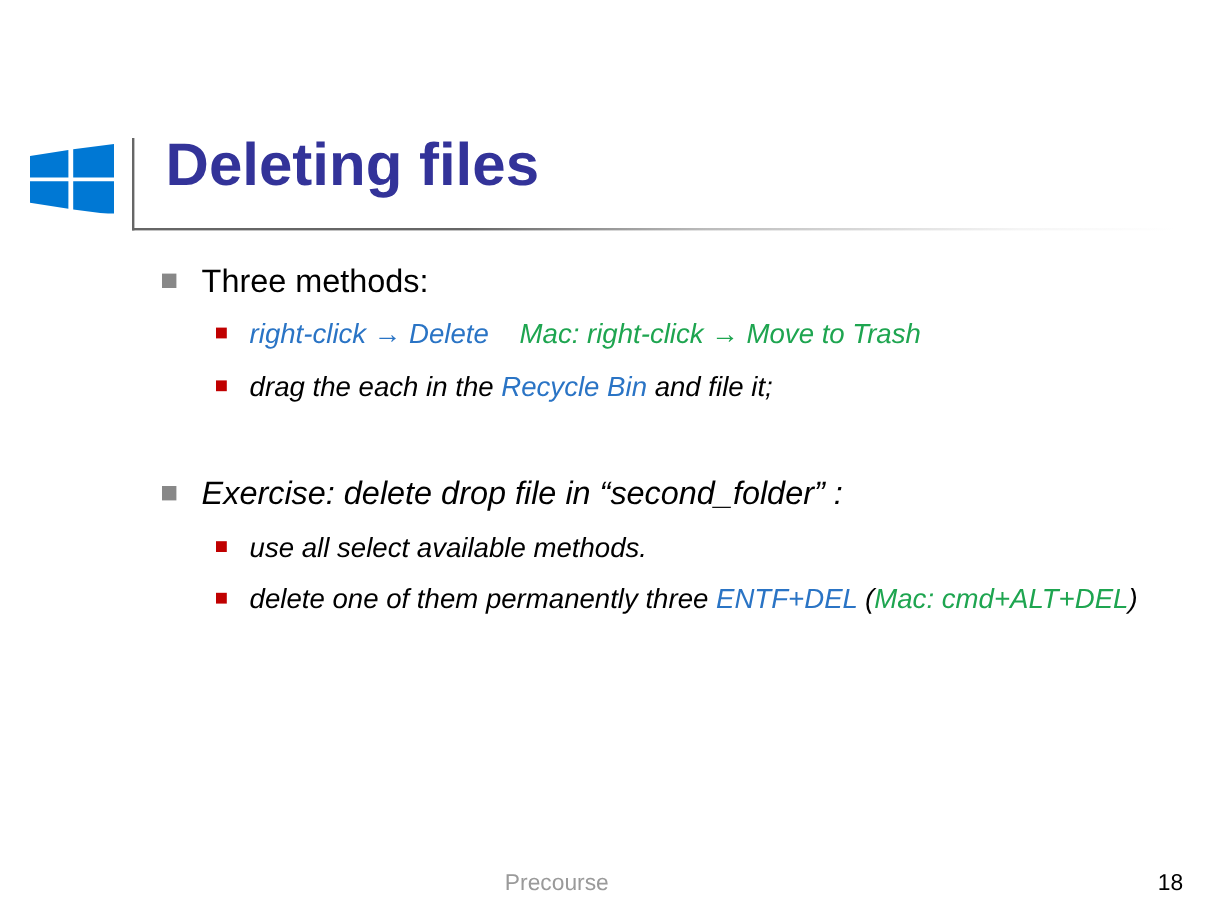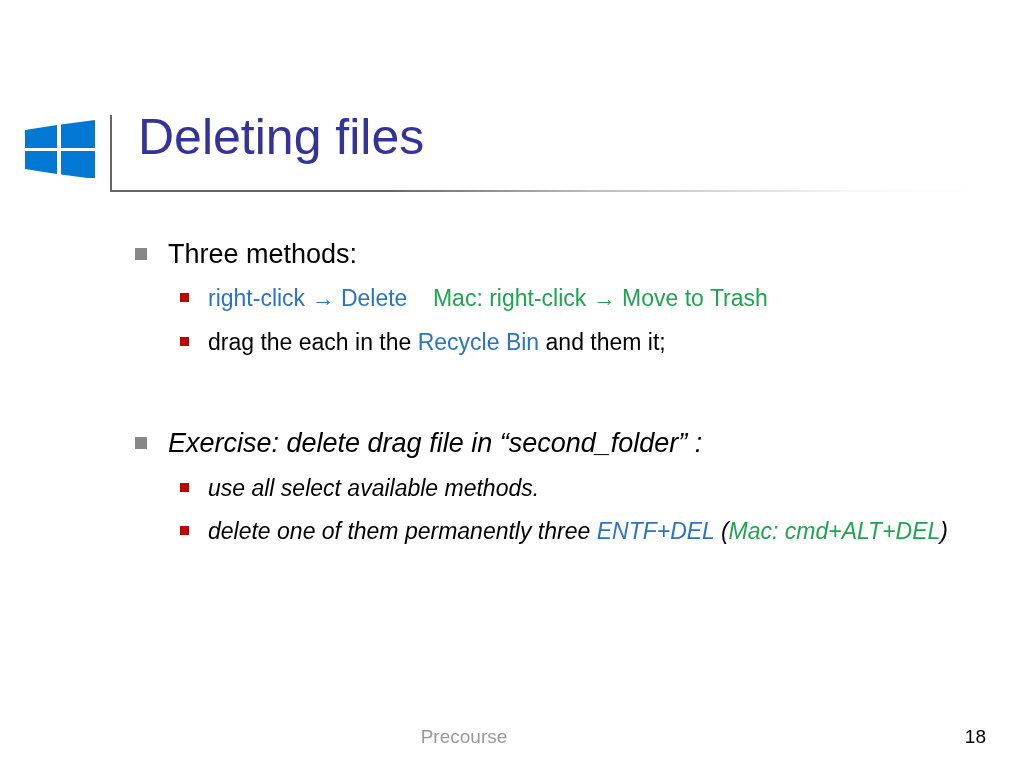--- a/index.html
+++ b/index.html
@@ -1,28 +1,28 @@
 <!DOCTYPE html>
 <html><head>
 <meta charset="utf-8">
 <style>
   * { box-sizing: border-box; margin: 0; padding: 0; }
   html, body { width: 1024px; height: 768px; background: #fff; font-family: Verdana, Geneva, sans-serif; overflow: hidden; }
   .slide { position: relative; width: 1024px; height: 768px; }
   .logo { position: absolute; left: 25px; top: 120px; width: 70px; height: 58px; }
   .title-row { position: absolute; left: 138px; top: 110px; width: 830px; }
-  .title { font-size: 50px; color: #333399; font-weight: 400; line-height: 1.1; }
+  .title { font-size: 50px; color: #333399; font-weight: 700; line-height: 1.1; }
   .title-rule-h { position: absolute; left: 110px; top: 190px; width: 870px; height: 2px;
                   background: linear-gradient(to right, #666 0%, #666 32%, #bbb 55%, #f5f5f5 85%, #fff 100%); }
   .title-rule-v { position: absolute; left: 110px; top: 115px; width: 2px; height: 77px; background: #666; }
   .body { position: absolute; left: 130px; top: 216px; width: 820px; }
   ul.lvl1 { list-style: none; }
-  ul.lvl1 > li { position: relative; padding-left: 38px; margin-bottom: 8px; font-size: 27px; color: #000; line-height: 1.35; margin-top: 20px; }
+  ul.lvl1 > li { position: relative; padding-left: 38px; margin-bottom: 8px; font-size: 27px; color: #000; line-height: 1.35; }
   ul.lvl1 > li::before { content: ""; position: absolute; left: 5px; top: 12px; width: 12px; height: 12px; background: #888; }
-  ul.lvl2 { list-style: none; margin-top: 10px; margin-left: 10px; }
+  ul.lvl2 { list-style: none; margin-top: 10px; margin-left: 10px; font-style: italic; }
   ul.lvl2 > li { position: relative; padding-left: 30px; margin-bottom: 10px; font-size: 23px; color: #000; line-height: 1.45; }
   ul.lvl2 > li::before { content: ""; position: absolute; left: 2px; top: 11px; width: 9px; height: 9px; background: #c00000; }
   .blue { color: #2a74c5; }
   .green { color: #1ea550; }
   .italic { font-style: italic; }
   .spacer { height: 36px; }
   .mac-sub { margin-left: 100px; margin-top: 2px; margin-bottom: 4px; font-size: 23px; }
   .footer-center { position: absolute; left: 0; width: 928px; bottom: 20px; text-align: center; color: #9a9a9a; font-size: 19px; }
   .footer-right { position: absolute; right: 38px; bottom: 20px; color: #000; font-size: 19px; margin-left: 44px; }
   .arrow { font-family: 'Segoe UI Symbol', Arial, sans-serif; }
@@ -49,27 +49,27 @@
 
   <div class="body">
     <ul class="lvl1">
       <li>
         <span>Three methods:</span>
         <ul class="lvl2">
           <li>
             <span class="blue">right-click </span><span class="blue arrow">→</span><span class="blue"> Delete</span><span>&nbsp;&nbsp;&nbsp;&nbsp;</span><span class="green">Mac: right-click </span><span class="green arrow">→</span><span class="green"> Move to Trash</span>
           </li>
           <li>
-            <span>drag the each in the </span><span class="blue">Recycle Bin</span><span> and them it;</span>
+            <span>drag the each in the </span><span class="blue">Recycle Bin</span><span> and file it;</span>
           </li>
         </ul>
         <div class="spacer"></div>
       </li>
       <li class="italic">
-        <span>Exercise: delete drag file in “second_folder” :</span>
+        <span>Exercise: delete drop file in “second_folder” :</span>
         <ul class="lvl2">
           <li>
             <span>use all select available methods.</span>
           </li>
           <li>
             <span>delete one of them permanently three </span><span class="blue">ENTF+DEL</span><span> (</span><span class="green">Mac: cmd+ALT+DEL</span><span>)</span>
           </li>
         </ul>
       </li>
     </ul>

